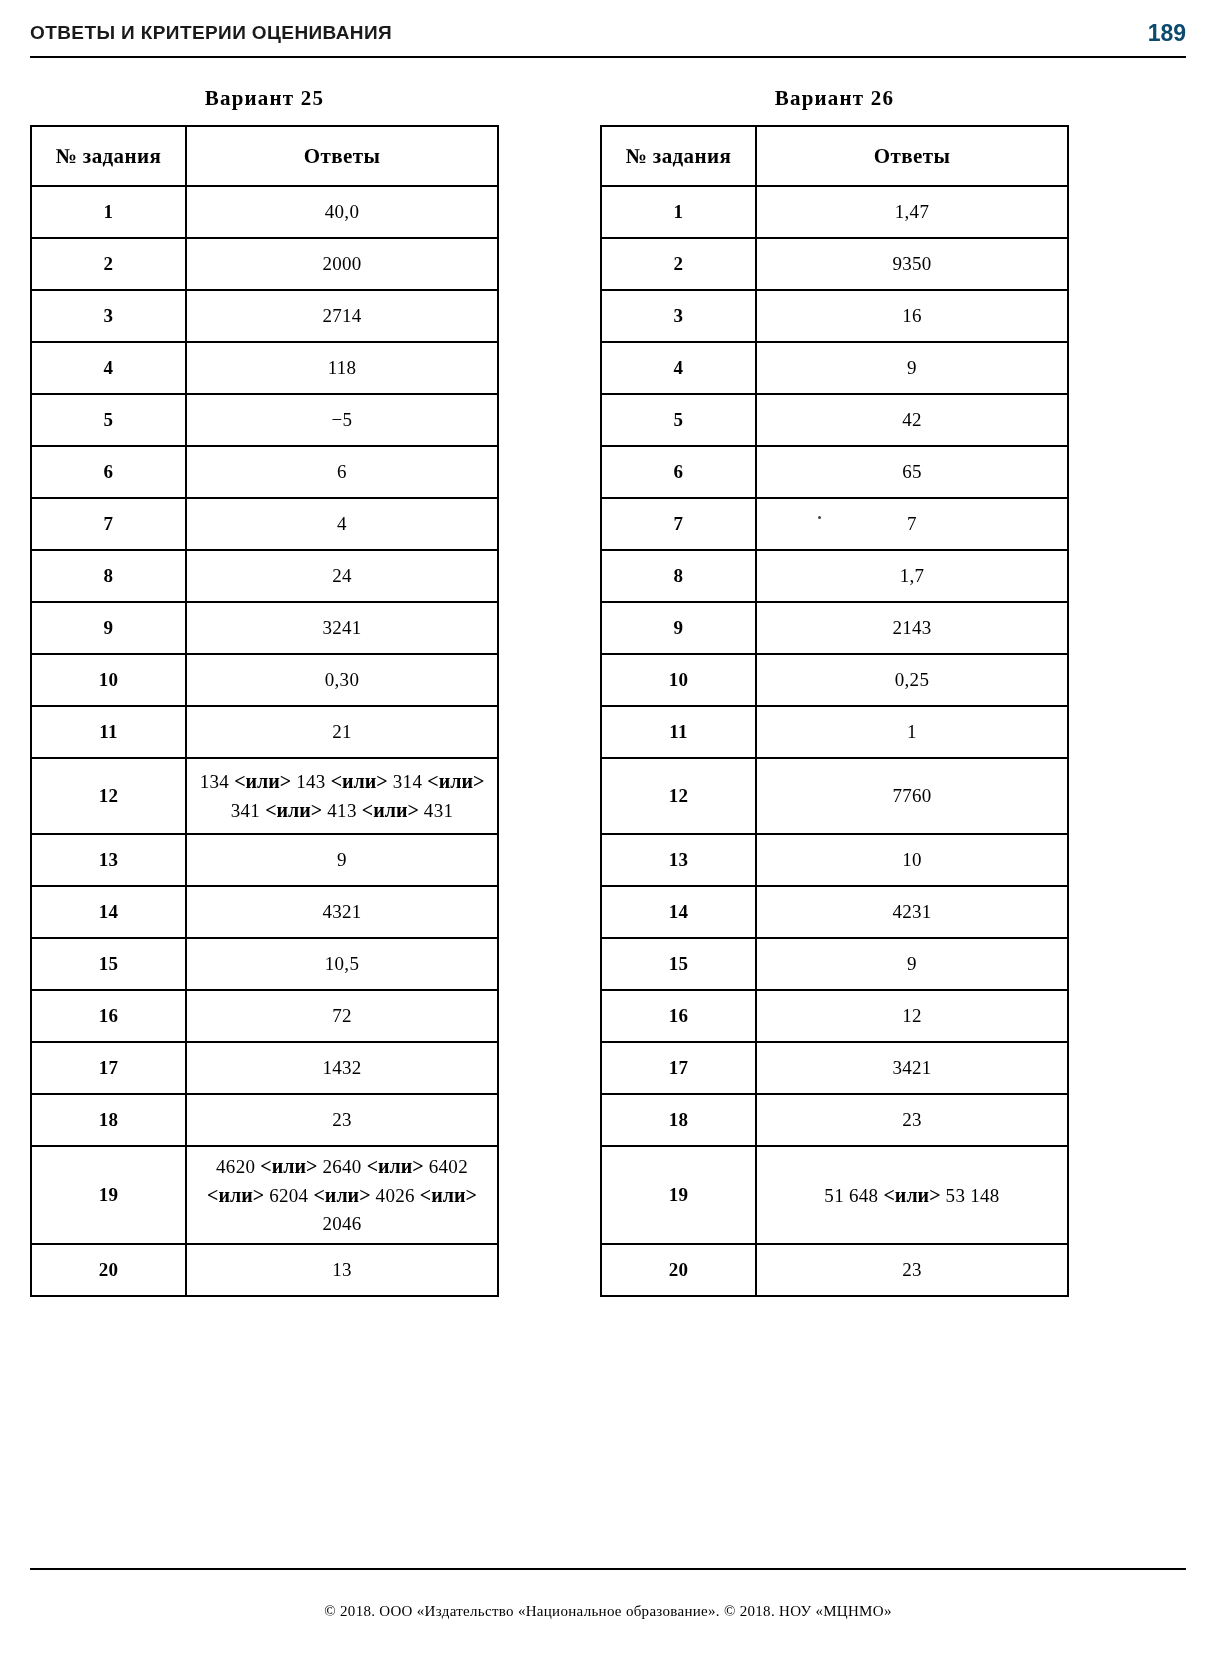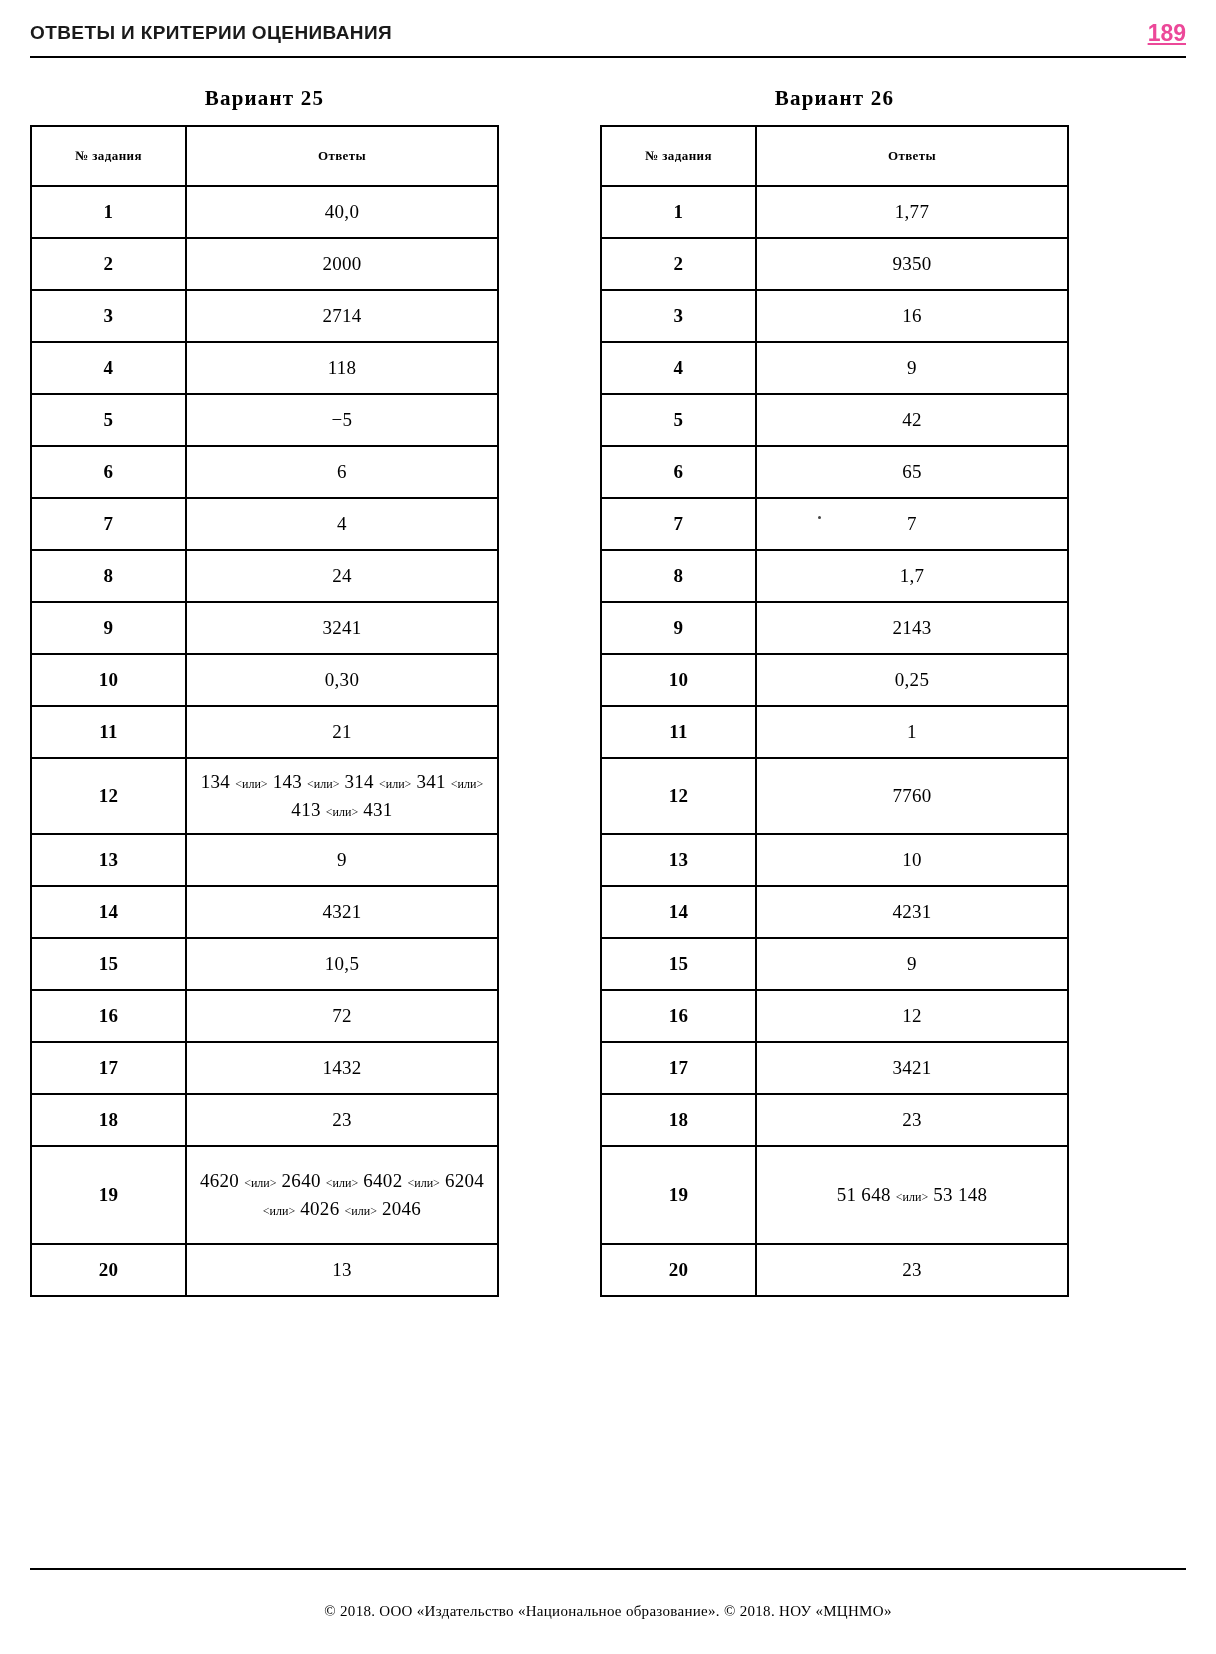--- a/index.html
+++ b/index.html
@@ -41,22 +41,21 @@
     color: #1a1a1a;
     text-align: center;
   }
   .header-pageno {
     position: absolute;
     right: 0;
     top: -2px;
     font-family: "Liberation Sans", sans-serif;
     font-size: 23px;
     font-weight: bold;
-    color: #ec4899;
-    text-decoration: underline;
+    color: #0c4a6e;
   }
   .header-rule {
     position: absolute;
     left: 30px;
     right: 30px;
     top: 56px;
     height: 2px;
     background: #000;
   }
   
@@ -90,43 +89,44 @@
   table.answers th, table.answers td {
     border: 2px solid #000;
     text-align: center;
     vertical-align: middle;
     font-size: 19px;
     padding: 0;
   }
   table.answers th {
     height: 58px;
     font-weight: bold;
-    font-size: 13px;
+    font-size: 21px;
     letter-spacing: 0.4px;
   }
   table.answers td {
     height: 50px;
     letter-spacing: 0.3px;
   }
   col.c-num { width: 155px; }
   col.c-ans { width: auto; }
   td.num {
     font-weight: bold;
     font-size: 19px;
   }
   td.ans {
     font-size: 19px;
     line-height: 1.45;
     padding: 6px 10px;
   }
   td.ans.multi { height: 74px; }
   td.ans.multi3 { height: 96px; }
   .ili {
-    font-size: 12px;
+    font-size: 20px;
     letter-spacing: 0;
+    font-weight: bold;
   }
   
   .dot-artifact {
     position: absolute;
     width: 3px;
     height: 3px;
     background: #444;
     border-radius: 50%;
   }
   
@@ -276,21 +276,21 @@
           </colgroup>
         <thead>
           <tr>
             <th>№ задания</th>
             <th>Ответы</th>
           </tr>
         </thead>
         <tbody>
           <tr>
               <td class="num">1</td>
-              <td class="ans">1,77</td>
+              <td class="ans">1,47</td>
             </tr>
           <tr>
               <td class="num">2</td>
               <td class="ans">9350</td>
             </tr>
           <tr>
               <td class="num">3</td>
               <td class="ans">16</td>
             </tr>
           <tr>

